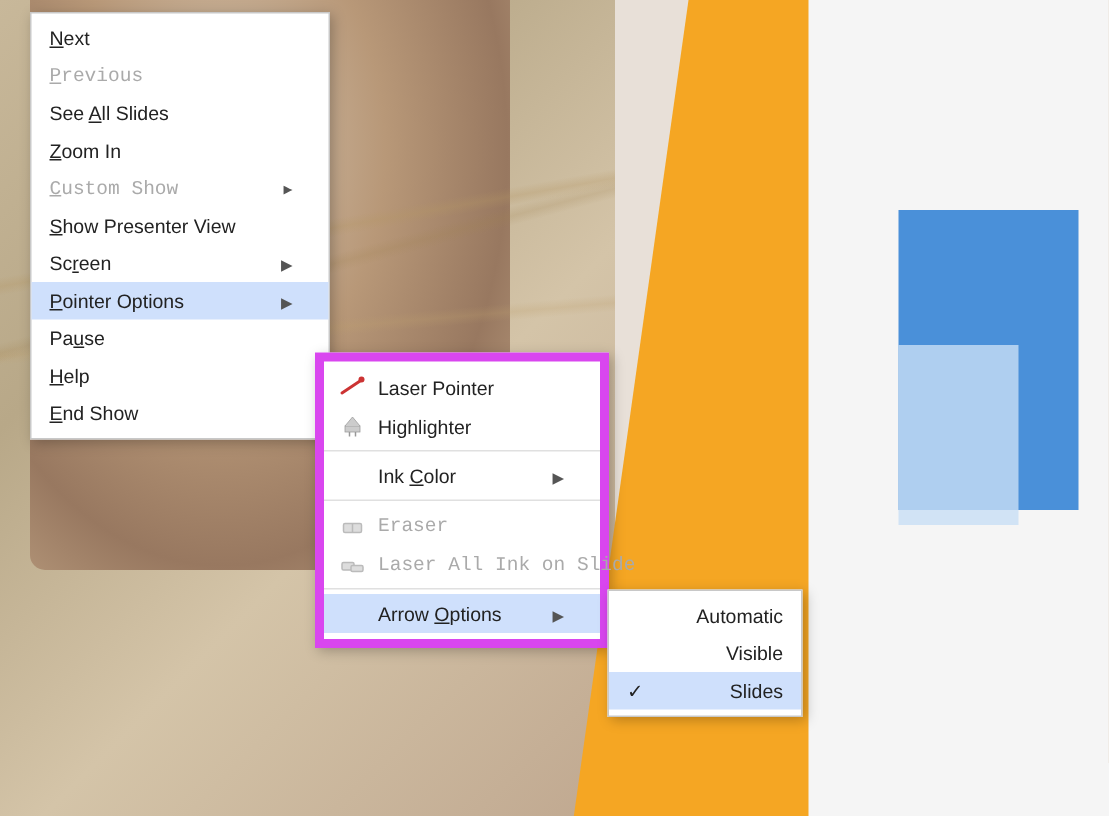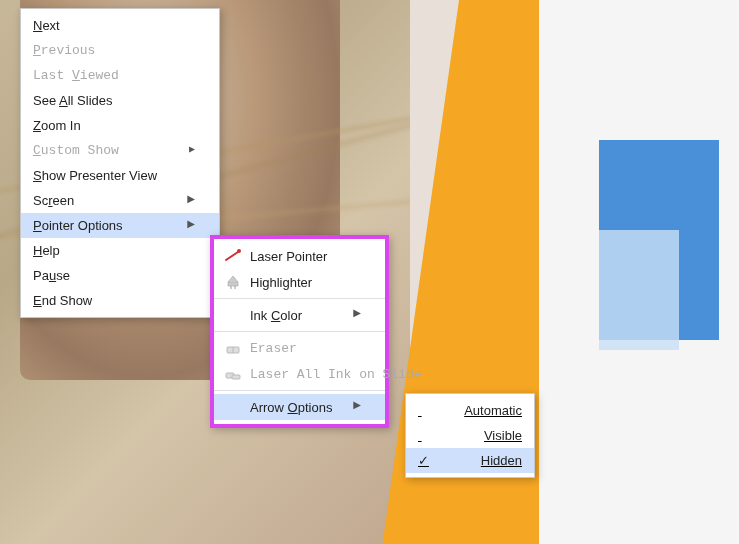--- a/index.html
+++ b/index.html
@@ -94,21 +94,21 @@
       box-shadow: 2px 2px 8px rgba(0,0,0,0.25);
       width: 200px;
       padding: 4px 0;
       z-index: 100;
     }
 
     .menu-item {
       padding: 5px 24px 5px 12px;
       cursor: default;
       display: flex;
-      align-items: flex-start;
+      align-items: flex-end;
       justify-content: space-between;
       white-space: nowrap;
       color: #222;
       position: relative;
     }
 
     .menu-item.disabled {
       color: #aaa;
       font-family: Liberation Mono, monospace;
     }
@@ -127,23 +127,23 @@
       background: #e0e0e0;
       margin: 3px 0;
     }
 
     
     .submenu-pointer {
       position: absolute;
       left: 210px;
       top: 235px;
       background: #fff;
-      border: 4px solid #d946ef;
+      border: 6px solid #d946ef;
       box-shadow: 2px 2px 8px rgba(0,0,0,0.25);
-      width: 179px;
+      width: 196px;
       padding: 4px 0;
       z-index: 101;
     }
 
     .submenu-pointer .menu-item {
       padding: 5px 24px 5px 10px;
     }
 
     .menu-icon {
       width: 20px;
@@ -162,21 +162,20 @@
     .submenu-arrow {
       position: absolute;
       left: 405px;
       top: 393px;
       background: #fff;
       border: 1px solid #c8c8c8;
       box-shadow: 2px 2px 8px rgba(0,0,0,0.25);
       width: 130px;
       padding: 4px 0;
       z-index: 102;
-      text-decoration: underline;
     }
 
     .submenu-arrow .menu-item {
       padding: 5px 12px;
     }
 
     .submenu-arrow .menu-item.highlighted {
       background: #cfe0fc;
     }
 
@@ -204,23 +203,20 @@
   <div class="light-blue-rect"></div>
 </div>
 
 <div class="context-menu">
   <div class="menu-item">
     <span><u>N</u>ext</span>
   </div>
   <div class="menu-item disabled">
     <span><u>P</u>revious</span>
   </div>
-  <div class="menu-item disabled">
-    <span>Last <u>V</u>iewed</span>
-  </div>
   <div class="menu-item">
     <span>See <u>A</u>ll Slides</span>
   </div>
   <div class="menu-item">
     <span><u>Z</u>oom In</span>
   </div>
   <div class="menu-item disabled">
     <span><u>C</u>ustom Show</span>
     <span class="chevron">▶</span>
   </div>
@@ -229,24 +225,24 @@
   </div>
   <div class="menu-item">
     <span>Sc<u>r</u>een</span>
     <span class="chevron">▶</span>
   </div>
   <div class="menu-item highlighted">
     <span><u>P</u>ointer Options</span>
     <span class="chevron">▶</span>
   </div>
   <div class="menu-item">
+    <span>Pa<u>u</u>se</span>
+  </div>
+  <div class="menu-item">
     <span><u>H</u>elp</span>
-  </div>
-  <div class="menu-item">
-    <span>Pa<u>u</u>se</span>
   </div>
   <div class="menu-item">
     <span><u>E</u>nd Show</span>
   </div>
 </div>
 
 <div class="submenu-pointer">
 
   <div class="menu-item">
     <div class="menu-item-content">
@@ -323,15 +319,15 @@
   <div class="menu-item">
     <span class="check-mark">&nbsp;</span>
     <span>Automatic</span>
   </div>
   <div class="menu-item">
     <span class="check-mark">&nbsp;</span>
     <span>Visible</span>
   </div>
   <div class="menu-item highlighted">
     <span class="check-mark">✓</span>
-    <span>Hidden</span>
+    <span>Slides</span>
   </div>
 </div>
 
 </body></html>

